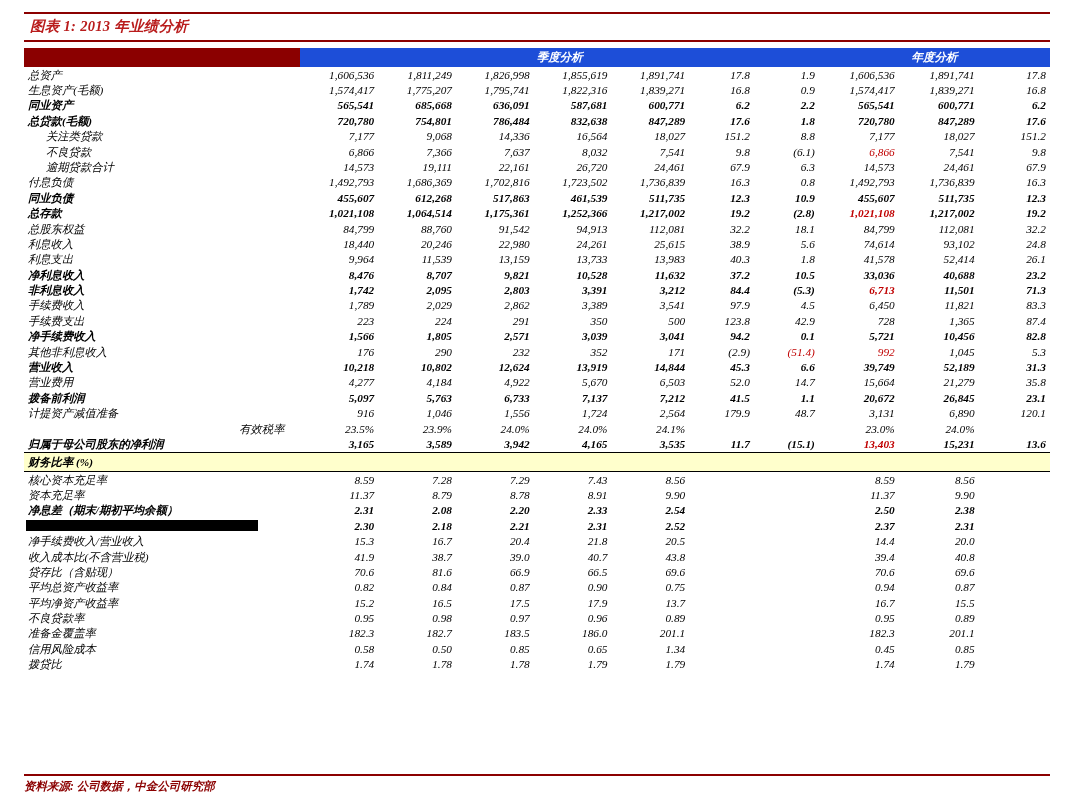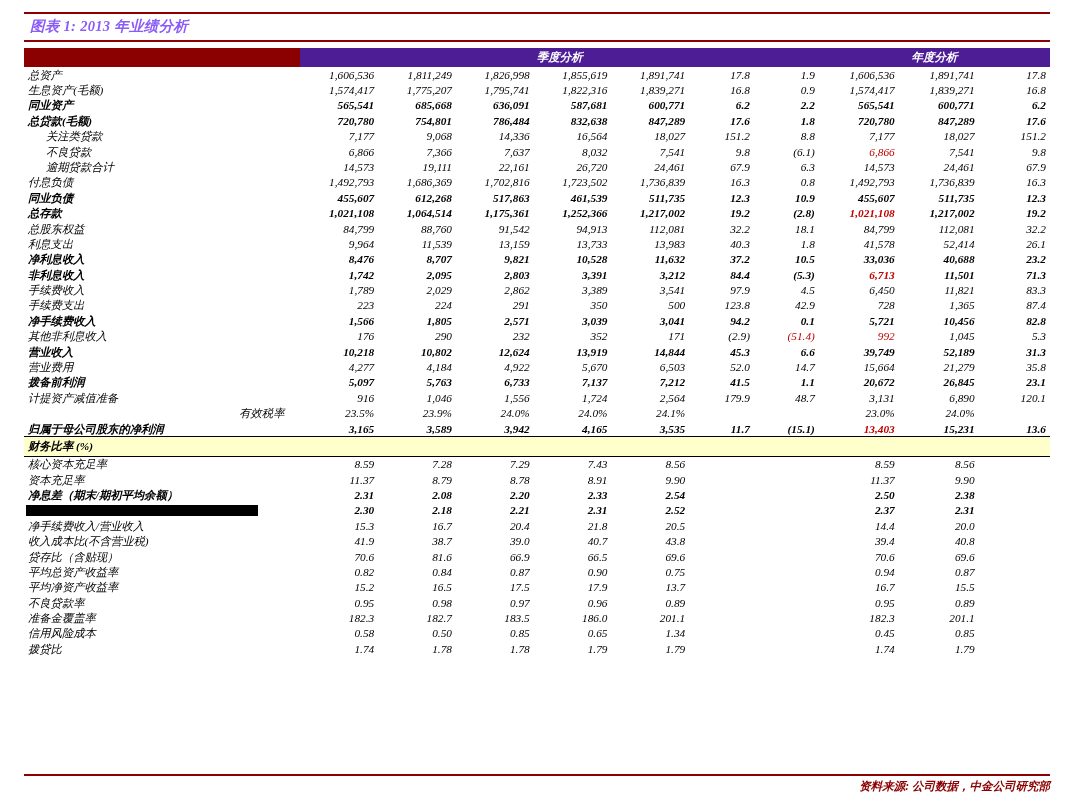--- a/index.html
+++ b/index.html
@@ -12,31 +12,31 @@
     -webkit-font-smoothing:antialiased;
   }
   .page{position:relative;width:1074px;height:806px;box-sizing:border-box;padding:8px 24px 0 24px;}
   .title-bar{
     border-top:2px solid #8b0000;
     border-bottom:2px solid #8b0000;
     padding:3px 6px 4px 6px;
     margin:4px 0 6px 0;
   }
   .title-bar .t{
-    color:#8b5cf6;font-weight:bold;font-style:italic;font-size:14.5px;letter-spacing:.3px;
+    color:#b91c1c;font-weight:bold;font-style:italic;font-size:14.5px;letter-spacing:.3px;
   }
   table{border-collapse:collapse;width:1026px;table-layout:fixed;}
   col.c-label{width:256px;}
   col.c-num{width:72px;}
   col.c-pct{width:60px;}
   col.c-yr{width:74px;}
   col.c-yoy{width:66px;}
 
   thead th{
-    background:#4c1d95;color:#ffffff;font-weight:bold;font-style:italic;
+    background:#1d4ed8;color:#ffffff;font-weight:bold;font-style:italic;
     font-size:11.5px;padding:2px 0;text-align:center;border:none;
   }
   thead th.blank{background:#8b0000;}
   .subhead td{
     font-weight:bold;font-style:italic;font-size:11.5px;
     border-bottom:1px solid #000;padding:1px 4px 2px 4px;
   }
   .subhead td.lbl{text-align:left;font-weight:normal;font-style:italic;}
   td{
     padding:0.6px 4px;font-size:11.3px;line-height:14.2px;
@@ -51,21 +51,21 @@
   .neg{color:#c00000;}
   .sec-band td{
     background:#FFFFCC;font-weight:bold;font-style:italic;
     border-top:1px solid #000;border-bottom:1px solid #000;
     padding:2px 4px;
   }
   .footer{
     position:absolute;left:24px;right:24px;bottom:12px;
     border-top:2px solid #8b0000;
     padding-top:3px;
-    color:#8b0000;font-style:italic;font-weight:bold;font-size:11.5px;text-align:right;
+    color:#8b0000;font-style:italic;font-weight:bold;font-size:11.5px;
   }
 </style>
 </head>
 <body>
 
 <div class="page">
 
   <div class="title-bar">
     <span class="t">图表 1: 2013 年业绩分析</span>
   </div>
@@ -230,20 +230,33 @@
           <td class="num">91,542</td>
           <td class="num">94,913</td>
           <td class="num">112,081</td>
           <td class="num">32.2</td>
           <td class="num">18.1</td>
           <td class="num">84,799</td>
           <td class="num">112,081</td>
           <td class="num">32.2</td>
         </tr>
         <tr>
+          <td class="lbl">利息收入</td>
+          <td class="num">18,440</td>
+          <td class="num">20,246</td>
+          <td class="num">22,980</td>
+          <td class="num">24,261</td>
+          <td class="num">25,615</td>
+          <td class="num">38.9</td>
+          <td class="num">5.6</td>
+          <td class="num">74,614</td>
+          <td class="num">93,102</td>
+          <td class="num">24.8</td>
+        </tr>
+        <tr>
           <td class="lbl">利息支出</td>
           <td class="num">9,964</td>
           <td class="num">11,539</td>
           <td class="num">13,159</td>
           <td class="num">13,733</td>
           <td class="num">13,983</td>
           <td class="num">40.3</td>
           <td class="num">1.8</td>
           <td class="num">41,578</td>
           <td class="num">52,414</td>

